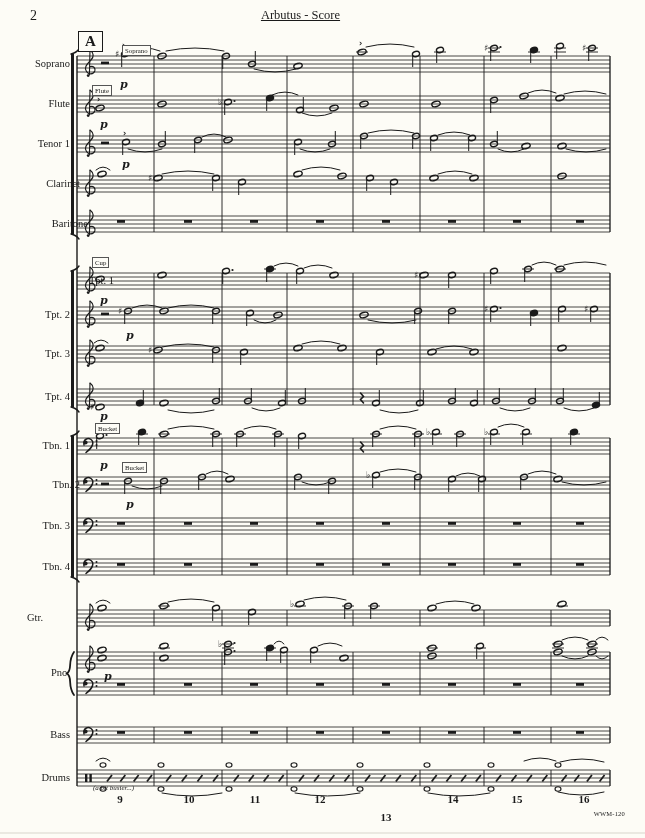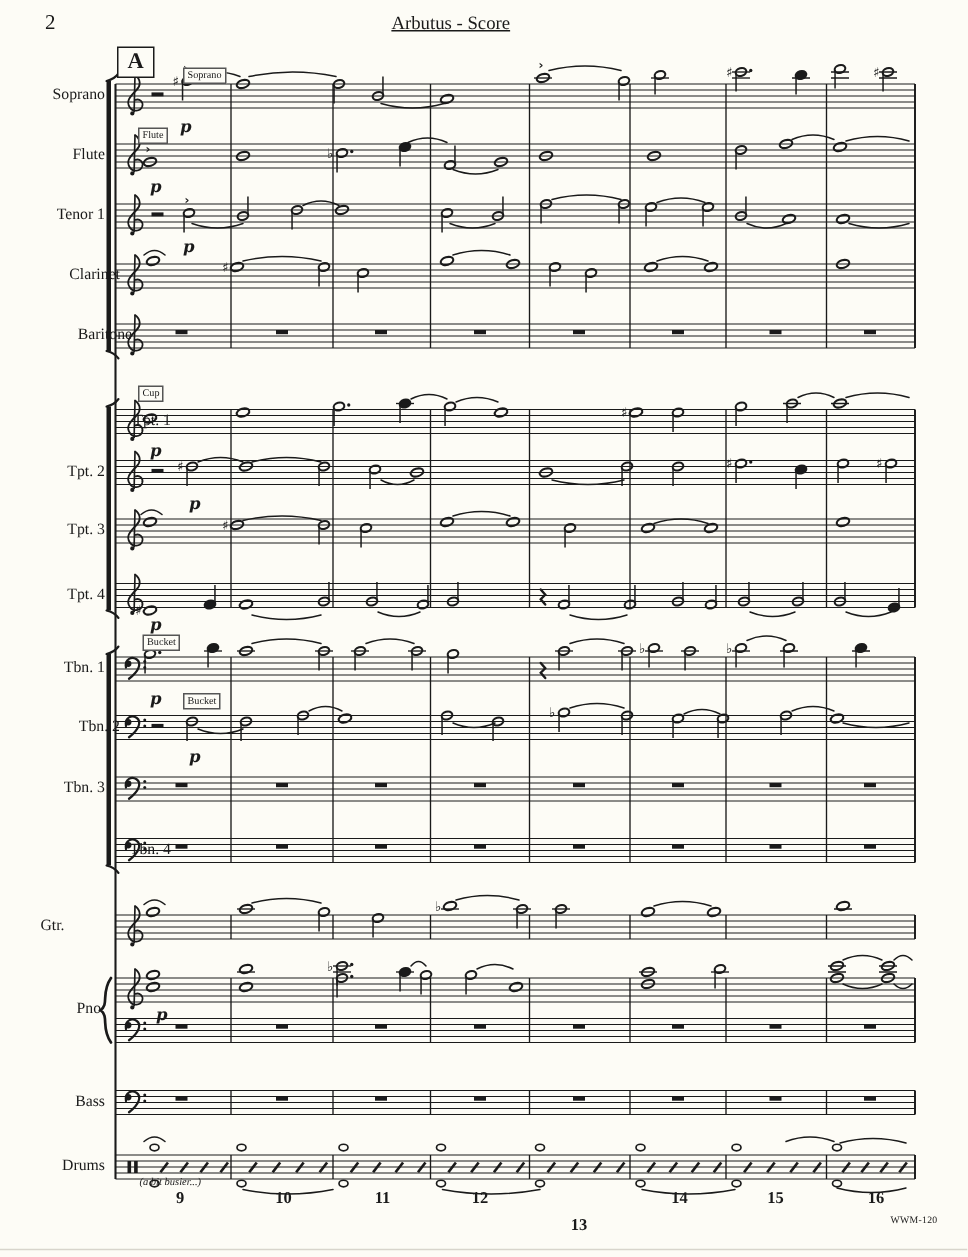--- a/index.html
+++ b/index.html
@@ -729,21 +729,21 @@
     <div class="abs staff-label" style="top: 347.5px; width: 70px; left: 0px;">Tpt. 3</div>
     <div class="abs staff-label" style="top: 390.5px; width: 70px; left: 0px;">Tpt. 4</div>
     <div class="abs dyn" style="top: 410px; left: 100px;">p</div>
     <div class="abs staff-label" style="top: 439.5px; width: 70px; left: 0px;">Tbn. 1</div>
     <div class="abs boxed-label" style="top: 423px; left: 95px;">Bucket</div>
     <div class="abs dyn" style="top: 459px; left: 100px;">p</div>
     <div class="abs staff-label" style="top: 478.5px; width: 80px; left: 0px;">Tbn. 2</div>
     <div class="abs boxed-label" style="top: 462px; left: 122px;">Bucket</div>
     <div class="abs dyn" style="top: 498px; left: 126px;">p</div>
     <div class="abs staff-label" style="top: 519.5px; width: 70px; left: 0px;">Tbn. 3</div>
-    <div class="abs staff-label" style="top: 560.5px; width: 70px; left: 0px; padding-left: 44px;">Tbn. 4</div>
+    <div class="abs staff-label" style="top: 560.5px; width: 70px; left: 0px;">Tbn. 4</div>
     <div class="abs staff-label" style="top: 611.5px; width: 70px; left: 0px; text-align: center;">Gtr.</div>
     <div class="abs staff-label" style="top: 667px; width: 70px; left: 0px;">Pno.</div>
     <div class="abs dyn" style="top: 670px; left: 104px;">p</div>
     <div class="abs staff-label" style="top: 728.5px; width: 70px; left: 0px;">Bass</div>
     <div class="abs staff-label" style="top: 771.5px; width: 70px; left: 0px;">Drums</div>
   </div>
 <div id="numbers-layer">
     <div class="abs mnum" style="left: 120px; top: 793px;">9</div>
     <div class="abs mnum" style="left: 189px; top: 793px;">10</div>
     <div class="abs mnum" style="left: 255px; top: 793px;">11</div>

